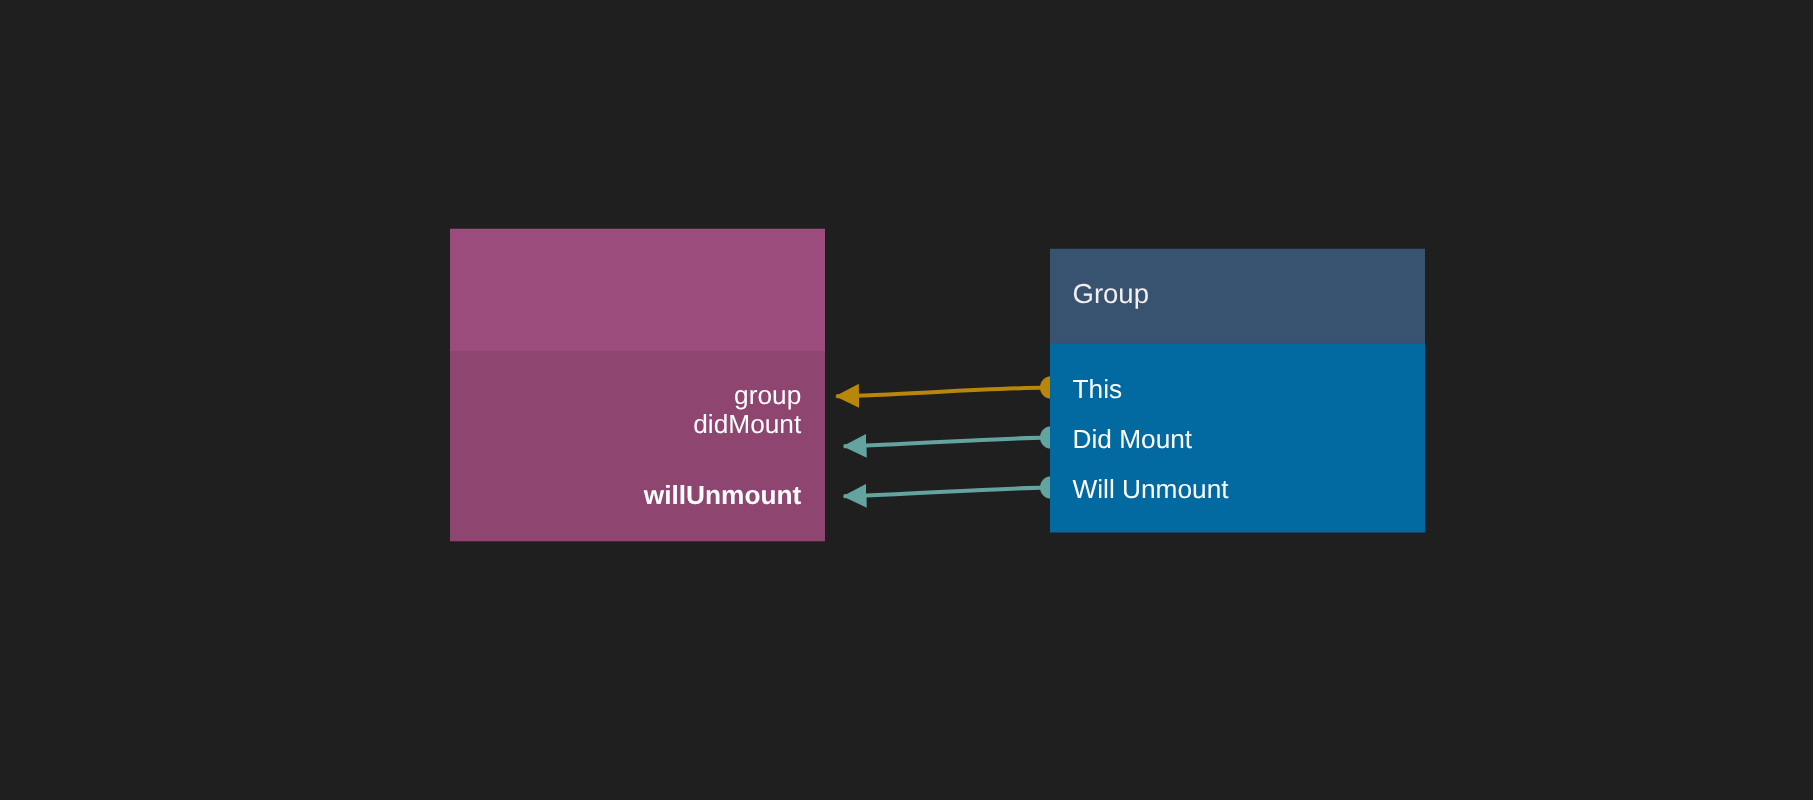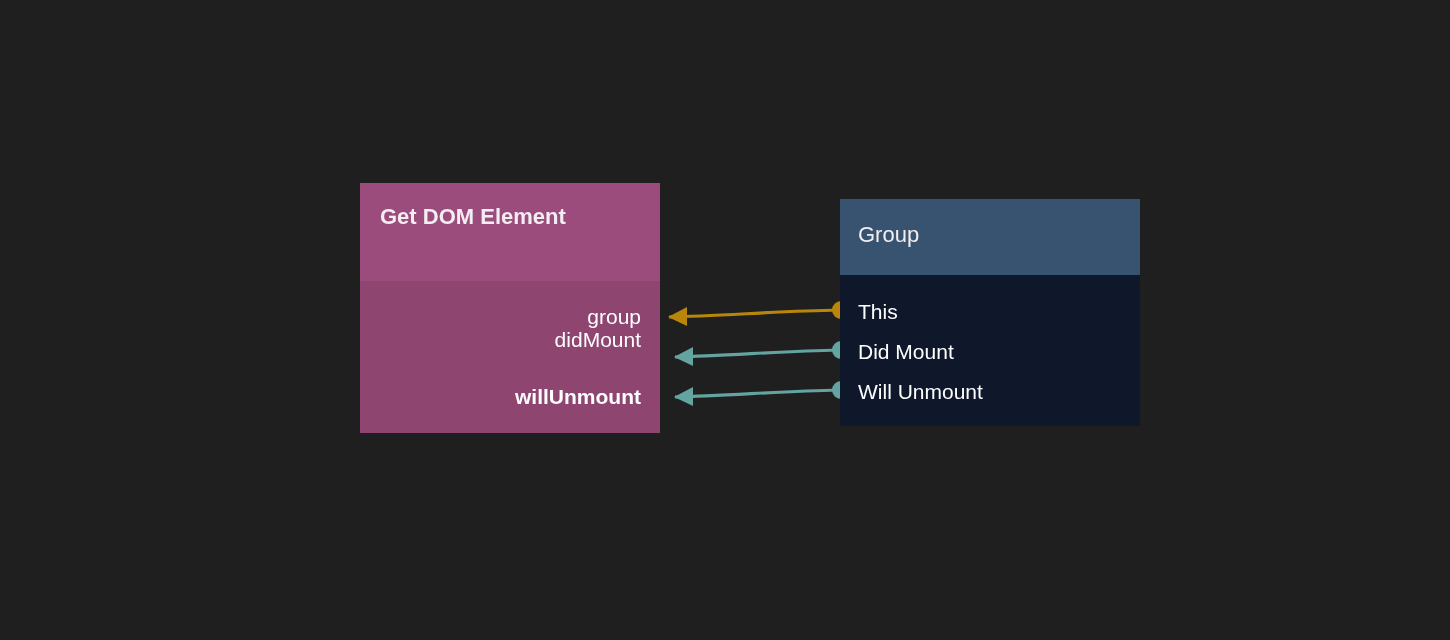--- a/index.html
+++ b/index.html
@@ -98,21 +98,21 @@
     height: 227px;
     background: #2f4b68;
   }
   #node-group .node-header {
     height: 76px;
     background: #38536f;
     padding: 22px 0 0 18px;
   }
   #node-group .node-body {
     height: 151px;
-    background: #0f172a;
+    background: #0369a1;
   }
   .port-row-in {
     position: absolute;
     left: 18px;
     white-space: nowrap;
     font-size: 21px;
     line-height: 21px;
     color: #ffffff;
   }
   #port-this        { top: 26px; }
@@ -140,21 +140,20 @@
 
     <path d="M 839 390 C 782 391 726 396 675 397" fill="none" stroke="#63a3a0" stroke-width="3.2" marker-end="url(#arrow-teal)"></path>
 
     <circle cx="841" cy="310" r="9" fill="#b8860b"></circle>
     <circle cx="841" cy="350" r="9" fill="#63a3a0"></circle>
     <circle cx="841" cy="390" r="9" fill="#63a3a0"></circle>
   </svg>
 
   <div class="node" id="node-get-dom-element">
     <div class="node-header">
-      <div class="node-title">Get DOM Element</div>
     </div>
     <div class="node-body">
       <div class="port-row-out" id="port-group">
         <span>group</span>
       </div>
       <div class="port-row-out" id="port-didmount">
         <span>didMount</span>
       </div>
       <div class="port-row-out" id="port-willunmount">
         <span>willUnmount</span>

